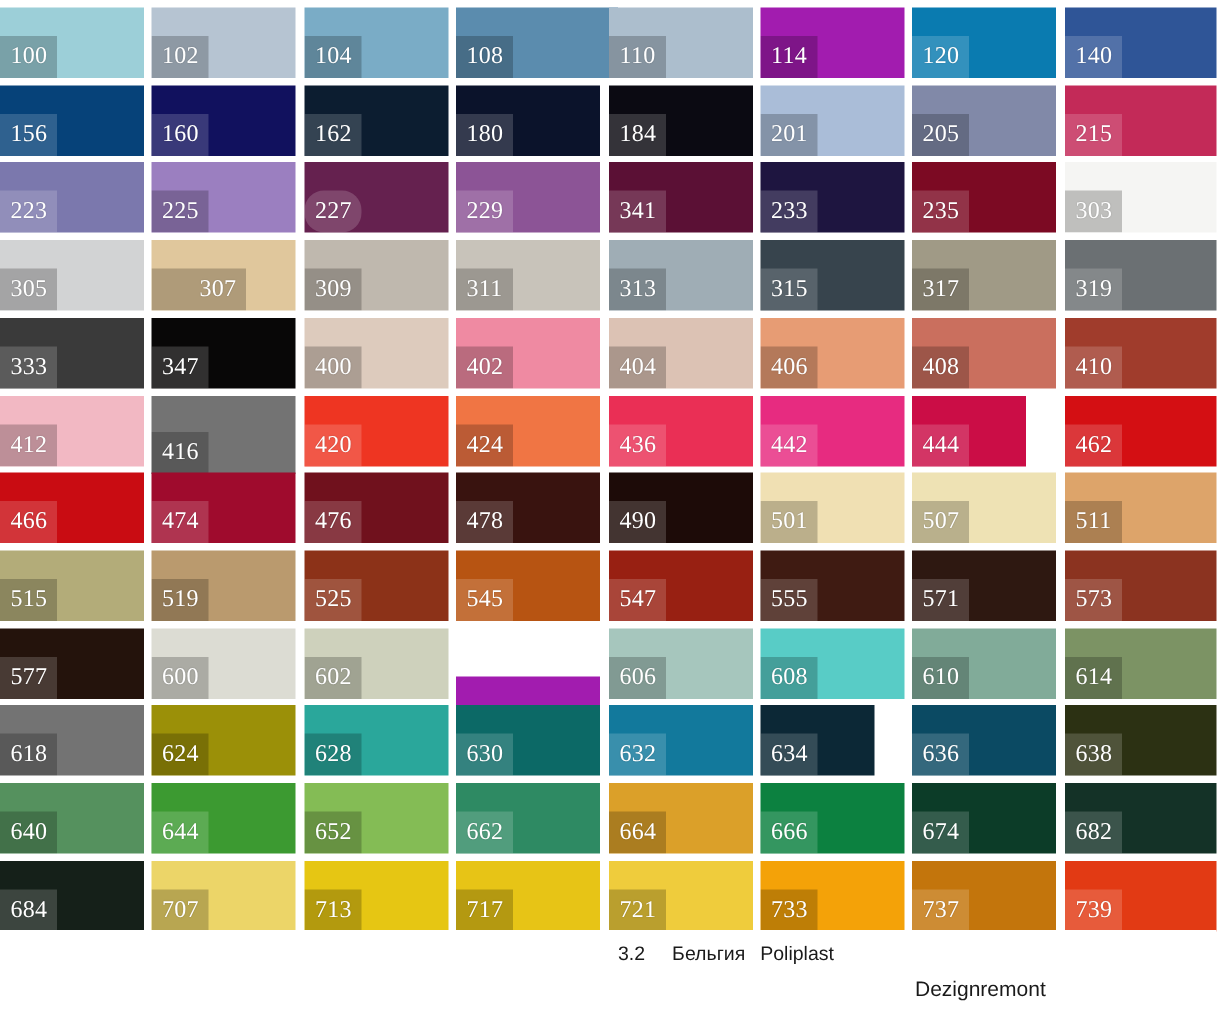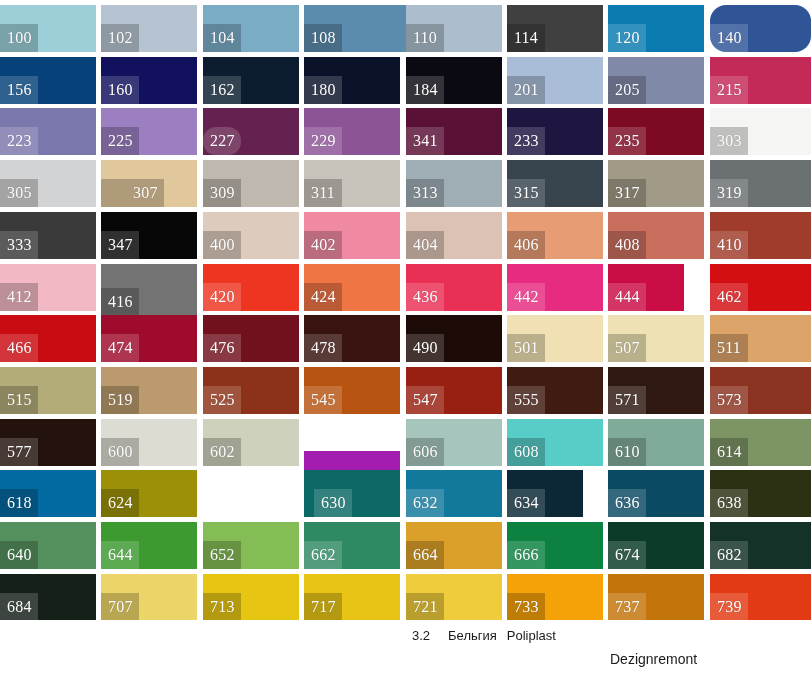--- a/index.html
+++ b/index.html
@@ -72,27 +72,27 @@
     </div>
     <div class="swatch" style="left: 203px; top: 5px; width: 96px; height: 47px; background: rgb(122, 172, 198);">
       <span class="swatch-badge" style="background: rgba(0, 0, 0, 0.22);">104</span>
     </div>
     <div class="swatch" style="left: 304px; top: 5px; width: 108px; height: 47px; background: rgb(91, 140, 174);">
       <span class="swatch-badge" style="background: rgba(0, 0, 0, 0.22);">108</span>
     </div>
     <div class="swatch" style="left: 406px; top: 5px; width: 96px; height: 47px; background: rgb(172, 190, 205);">
       <span class="swatch-badge" style="background: rgba(0, 0, 0, 0.22);">110</span>
     </div>
-    <div class="swatch" style="left: 507px; top: 5px; width: 96px; height: 47px; background: #404040;">
+    <div class="swatch" style="left: 507px; top: 5px; width: 96px; height: 47px; background: #a21caf;">
       <span class="swatch-badge" style="background: rgba(0, 0, 0, 0.22);">114</span>
     </div>
     <div class="swatch" style="left: 608px; top: 5px; width: 96px; height: 47px; background: rgb(10, 123, 176);">
       <span class="swatch-badge" style="background: rgba(255, 255, 255, 0.17);">120</span>
     </div>
-    <div class="swatch" style="left: 710px; top: 5px; width: 101px; height: 47px; background: rgb(47, 85, 151); border-radius: 16px;">
+    <div class="swatch" style="left: 710px; top: 5px; width: 101px; height: 47px; background: rgb(47, 85, 151);">
       <span class="swatch-badge" style="background: rgba(255, 255, 255, 0.17);">140</span>
     </div>
     <div class="swatch" style="left: 0px; top: 57px; width: 96px; height: 47px; background: rgb(6, 66, 121);">
       <span class="swatch-badge" style="background: rgba(255, 255, 255, 0.17);">156</span>
     </div>
     <div class="swatch" style="left: 101px; top: 57px; width: 96px; height: 47px; background: rgb(17, 17, 94);">
       <span class="swatch-badge" style="background: rgba(255, 255, 255, 0.17);">160</span>
     </div>
     <div class="swatch" style="left: 203px; top: 57px; width: 96px; height: 47px; background: rgb(12, 29, 48);">
       <span class="swatch-badge" style="background: rgba(255, 255, 255, 0.17);">162</span>
@@ -273,28 +273,31 @@
     </div>
     <div class="swatch" style="left: 507px; top: 419px; width: 96px; height: 47px; background: rgb(88, 204, 198);">
       <span class="swatch-badge" style="background: rgba(0, 0, 0, 0.22);">608</span>
     </div>
     <div class="swatch" style="left: 608px; top: 419px; width: 96px; height: 47px; background: rgb(129, 171, 153);">
       <span class="swatch-badge" style="background: rgba(0, 0, 0, 0.22);">610</span>
     </div>
     <div class="swatch" style="left: 710px; top: 419px; width: 101px; height: 47px; background: rgb(124, 147, 100);">
       <span class="swatch-badge" style="background: rgba(0, 0, 0, 0.22);">614</span>
     </div>
-    <div class="swatch" style="left: 0px; top: 470px; width: 96px; height: 47px; background: #0369a1;">
+    <div class="swatch" style="left: 0px; top: 470px; width: 96px; height: 47px; background: #737373;">
       <span class="swatch-badge" style="background: rgba(0, 0, 0, 0.22);">618</span>
     </div>
     <div class="swatch" style="left: 101px; top: 470px; width: 96px; height: 47px; background: rgb(155, 144, 8);">
       <span class="swatch-badge" style="background: rgba(0, 0, 0, 0.22);">624</span>
     </div>
+    <div class="swatch" style="left: 203px; top: 470px; width: 96px; height: 47px; background: rgb(42, 167, 155);">
+      <span class="swatch-badge" style="background: rgba(0, 0, 0, 0.22);">628</span>
+    </div>
     <div class="swatch" style="left: 304px; top: 470px; width: 96px; height: 47px; background: rgb(12, 105, 102);">
-      <span class="swatch-badge" style="background: rgba(255, 255, 255, 0.17); margin-left: 10px;">630</span>
+      <span class="swatch-badge" style="background: rgba(255, 255, 255, 0.17);">630</span>
     </div>
     <div class="swatch" style="left: 406px; top: 470px; width: 96px; height: 47px; background: rgb(18, 121, 156);">
       <span class="swatch-badge" style="background: rgba(255, 255, 255, 0.17);">632</span>
     </div>
     <div class="swatch" style="left: 507px; top: 470px; width: 76px; height: 47px; background: rgb(12, 40, 54);">
       <span class="swatch-badge" style="background: rgba(255, 255, 255, 0.17);">634</span>
     </div>
     <div class="swatch" style="left: 608px; top: 470px; width: 96px; height: 47px; background: rgb(11, 74, 99);">
       <span class="swatch-badge" style="background: rgba(255, 255, 255, 0.17);">636</span>
     </div>

